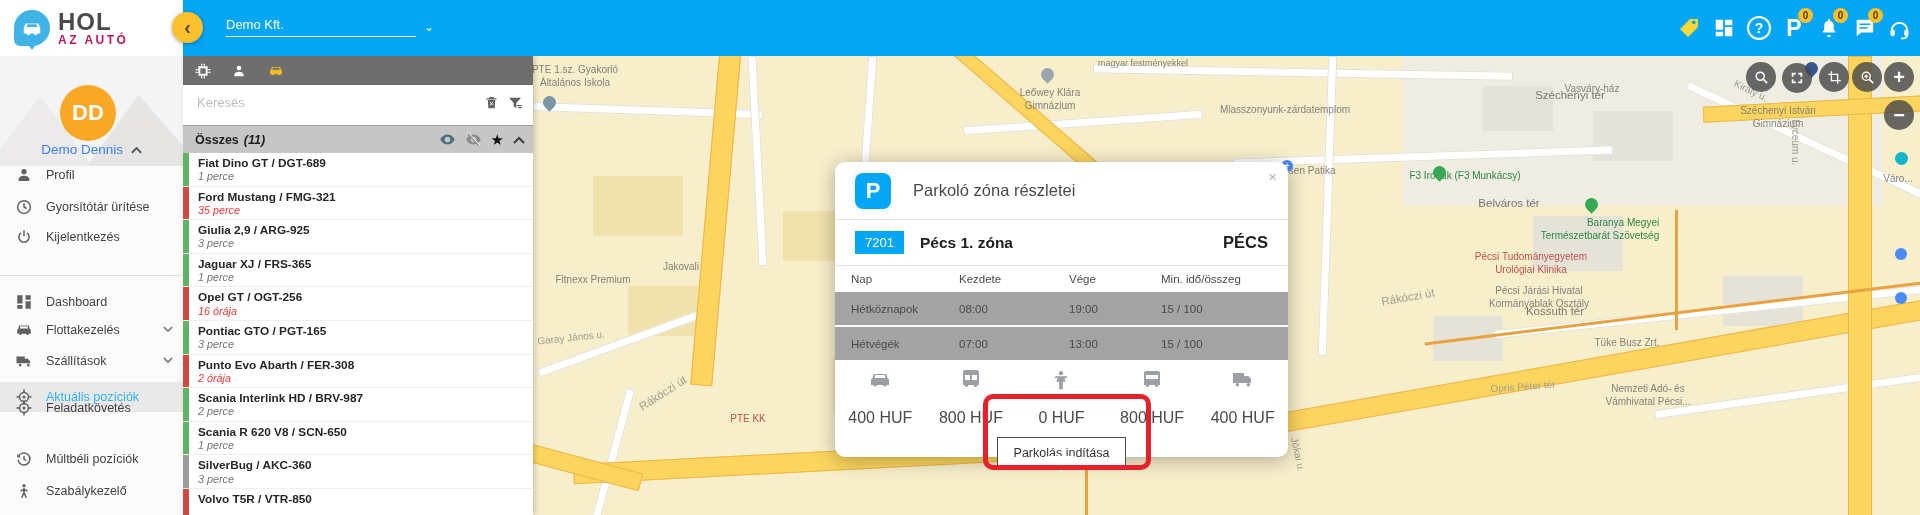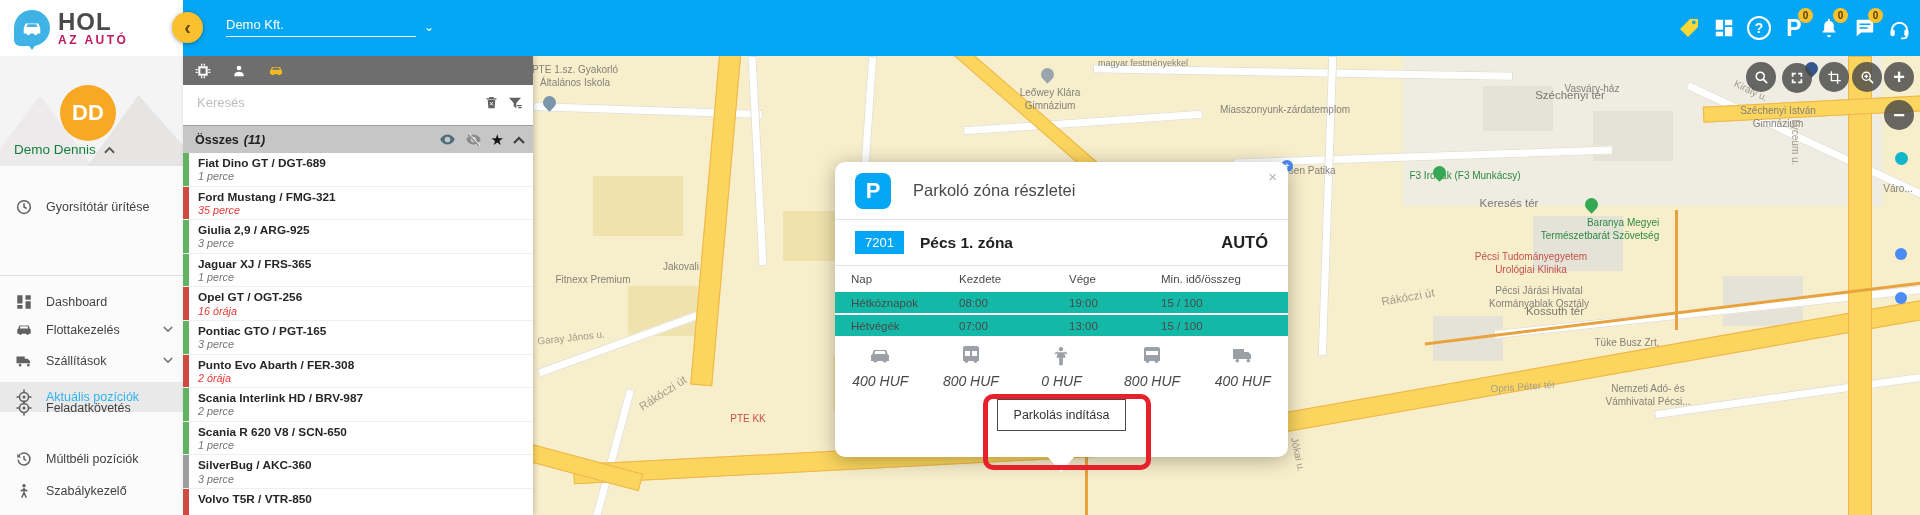--- a/index.html
+++ b/index.html
@@ -22,21 +22,21 @@
   .tico{position:relative;width:26px;height:26px;display:flex;align-items:center;justify-content:center;color:#fff;}
   .tico .badge{position:absolute;top:-7px;right:-6px;width:15px;height:15px;border-radius:50%;background:#fbc02d;color:#4a3b07;font-size:10px;font-weight:700;display:flex;align-items:center;justify-content:center;}
   .help-circ{width:20px;height:20px;border:2px solid #fff;border-radius:50%;color:#fff;font-size:14px;font-weight:700;display:flex;align-items:center;justify-content:center;}
   .p-glyph{font-size:23px;font-weight:800;color:#fff;}
   
   .sidebar{position:absolute;left:0;top:56px;width:183px;bottom:0;background:#fbfbfb;border-right:1px solid #ddd;z-index:20;}
   .side-head{position:absolute;left:0;top:0;width:100%;height:110px;background:#f4f4f4;overflow:hidden;}
   .tri1{position:absolute;left:-20px;top:40px;width:120px;height:80px;background:#eceaea;clip-path:polygon(0 100%,50% 0,100% 100%);}
   .tri2{position:absolute;left:80px;top:30px;width:130px;height:90px;background:#e7e5e3;clip-path:polygon(0 100%,45% 10%,100% 100%);}
   .avatar{position:absolute;left:60px;top:29px;width:56px;height:56px;border-radius:50%;background:#f9a825;color:#fff;font-size:22px;font-weight:700;display:flex;align-items:center;justify-content:center;z-index:2;}
-  .uname{position:absolute;left:0;top:86px;width:100%;font-size:13.5px;color:#15803d;z-index:2;padding-left:14px;}
+  .uname{position:absolute;left:0;top:86px;width:100%;text-align:center;font-size:13.5px;color:#3b82f6;z-index:2;}
   .uname svg{display:inline-block;vertical-align:middle;margin-left:4px;}
   .sitem{position:absolute;left:0;width:100%;height:30px;display:flex;align-items:center;gap:13px;padding-left:15px;box-sizing:border-box;color:#424242;font-size:12.5px;}
   .sitem .ic{width:18px;height:18px;color:#616161;flex:0 0 18px;}
   .sitem.active{background:#e9e9e9;color:#2fb3ef;}
   .sitem .chev{position:absolute;right:10px;top:11px;}
   .sdiv{position:absolute;left:0;top:219px;width:100%;height:1px;background:#e0e0e0;}
   
   .panel{position:absolute;left:183px;top:56px;width:350px;bottom:0;background:#fff;z-index:20;box-shadow:2px 0 5px rgba(0,0,0,.18);}
   .ptoolbar{height:29px;background:#6e6e6e;display:flex;align-items:center;gap:20px;padding-left:12px;}
   .psearch{position:relative;height:40px;border-bottom:1px solid #9e9e9e;}
@@ -79,25 +79,25 @@
   .phead{height:58px;display:flex;align-items:center;padding:0 20px;border-bottom:1px solid #e4e4e4;box-sizing:border-box;}
   .picon{width:36px;height:36px;border-radius:8px;background:#05a6f3;color:#fff;font-size:22px;font-weight:800;display:flex;align-items:center;justify-content:center;}
   .ptitle{margin-left:22px;font-size:16.5px;color:#4a4a4a;}
   .pzone{height:46px;display:flex;align-items:center;padding:0 20px;border-bottom:1px solid #e4e4e4;box-sizing:border-box;}
   .zcode{background:#05a6f3;color:#fff;font-size:13px;padding:4px 10px;}
   .zname{margin-left:16px;font-size:15.5px;font-weight:700;color:#212121;}
   .zcity{margin-left:auto;font-size:16.5px;font-weight:800;color:#212121;}
   .ptable{font-size:11.5px;color:#4a4a4a;}
   .trow{display:grid;grid-template-columns:108px 110px 92px auto;padding:0 0 0 16px;align-items:center;}
   .thead{height:26px;}
-  .tdata{height:21px;background:#14b8a6;margin-bottom:2px;}
+  .tdata{height:33px;background:#a3a3a3;margin-bottom:2px;}
   .prices{display:grid;grid-template-columns:repeat(5,1fr);margin-top:8px;}
   .pricecell{display:flex;flex-direction:column;align-items:center;}
   .pricecell .vic{color:#9aa0a6;height:24px;}
-  .pricecell .pv{margin-top:5px;font-size:14px;color:#4a4a4a;font-style:italic;}
+  .pricecell .pv{margin-top:17px;font-size:16px;color:#4a4a4a;}
   .pbtnwrap{display:flex;justify-content:center;margin-top:10px;}
   .pbtn{background:#fff;border:1px solid #4a4a4a;padding:8px 16px;font-size:12.5px;color:#333;font-family:"Liberation Sans",sans-serif;}
   .red-annot{position:absolute;left:983px;top:394px;width:158px;height:66px;border:5px solid #e7212c;border-radius:10px;z-index:60;}
   .ztip{position:absolute;left:1183px;top:389px;background:#fff;border-radius:2px;box-shadow:0 1px 4px rgba(0,0,0,.3);padding:4px 9px;font-size:11px;color:#5f6368;z-index:40;}
 </style>
 </head>
 <body>
 
 <div class="map">
   <div class="gray-area" style="left:870px;top:0;width:480px;height:150px;"></div>
@@ -142,21 +142,21 @@
 Általános Iskola</div>
   <div class="mlabel" style="left:517px;top:30px;">Leőwey Klára
 Gimnázium</div>
   <div class="mlabel" style="left:752px;top:47px;">Miasszonyunk-zárdatemplom</div>
   <div class="mlabel tiny" style="left:610px;top:2px;">magyar festményekkel</div>
   <div class="mlabel" style="left:1059px;top:26px;">Vasváry-ház</div>
   <div class="mlabel big" style="left:1037px;top:32px;">Széchenyi tér</div>
   <div class="mlabel" style="left:1245px;top:48px;">Széchenyi István
 Gimnázium</div>
   <div class="mlabel street" style="left:1218px;top:28px;transform:translateX(-50%) rotate(25deg);">Király u.</div>
-  <div class="mlabel big" style="left:976px;top:140px;">Keresés tér</div>
+  <div class="mlabel big" style="left:976px;top:140px;">Belváros tér</div>
   <div class="mlabel green" style="left:932px;top:113px;">F3 Irodák (F3 Munkácsy)</div>
   <div class="mlabel" style="left:775px;top:108px;">...sen Patika</div>
   <div class="mlabel" style="left:661px;top:153px;">Zsolnay-kút</div>
   <div class="mlabel green" style="left:1067px;top:160px;text-align:right;">Baranya Megyei
 Természetbarát Szövetség</div>
   <div class="mlabel redl" style="left:998px;top:194px;">Pécsi Tudományegyetem
 Urológiai Klinika</div>
   <div class="mlabel" style="left:1006px;top:228px;">Pécsi Járási Hivatal
 Kormányablak Osztály</div>
   <div class="mlabel big" style="left:1022px;top:248px;">Kossuth tér</div>
@@ -165,21 +165,21 @@
   <div class="mlabel street" style="left:38px;top:275px;transform:translateX(-50%) rotate(-6deg);">Garay János u.</div>
   <div class="mlabel street big" style="left:875px;top:234px;transform:translateX(-50%) rotate(-10deg);">Rákóczi út</div>
   <div class="mlabel street big" style="left:706px;top:346px;transform:translateX(-50%) rotate(-22deg);">Rákóczi út</div>
   <div class="mlabel street big" style="left:130px;top:330px;transform:translateX(-50%) rotate(-33deg);">Rákóczi út</div>
   <div class="mlabel teal" style="left:578px;top:346px;">Zsolnay-szobor</div>
   <div class="mlabel street" style="left:717px;top:322px;">Eötvös u</div>
   <div class="mlabel street" style="left:990px;top:324px;transform:translateX(-50%) rotate(-4deg);">Opris Péter tér</div>
   <div class="mlabel" style="left:1094px;top:280px;">Tüke Busz Zrt.</div>
   <div class="mlabel" style="left:1115px;top:326px;">Nemzeti Adó- és
 Vámhivatal Pécsi...</div>
-  <div class="mlabel" style="left:1365px;top:126px;">Váro...</div>
+  <div class="mlabel" style="left:1365px;top:116px;">Váro...</div>
   <div class="mlabel street" style="left:1262px;top:80px;transform:translateX(-50%) rotate(90deg);">Lyceum u.</div>
   <div class="mlabel street" style="left:765px;top:392px;transform:translateX(-50%) rotate(78deg);">Jókai u.</div>
   <div class="mlabel redl" style="left:510px;top:336px;">PTE KK
 Idegsebészeti Klinika</div>
   <div class="mlabel redl" style="left:215px;top:356px;">PTE KK</div>
 
   <div class="pin" style="left:10px;top:40px;background:#7a96a8;"></div>
   <div class="pin" style="left:508px;top:12px;background:#9aa5ad;"></div>
   <div class="pin" style="left:900px;top:110px;background:#34a853;"></div>
   <div class="pin" style="left:1052px;top:142px;background:#34a853;"></div>
@@ -282,26 +282,39 @@
       <div class="tri2"></div>
   </div>
   <div class="avatar">DD</div>
   <div class="uname">
     <span>Demo Dennis</span>
     <svg width="11" height="8" viewBox="0 0 12 8">
         <path fill="none" stroke="#555" stroke-width="2" d="M1 7l5-5 5 5"></path>
       </svg>
   </div>
 
+  <div class="sitem" style="top:104px;">
+    <svg class="ic" viewBox="0 0 24 24" width="18" height="18">
+        <path fill="#616161" d="M12 11a3.5 3.5 0 1 0-3.5-3.5A3.5 3.5 0 0 0 12 11zm0 2c-3 0-7 1.5-7 4.5V20h14v-2.5c0-3-4-4.5-7-4.5z"></path>
+      </svg>
+    <span>Profil</span>
+  </div>
   <div class="sitem" style="top:136px;">
     <svg class="ic" viewBox="0 0 24 24" width="18" height="18">
         <circle cx="12" cy="12" r="8.5" fill="none" stroke="#616161" stroke-width="2"></circle>
         <path stroke="#616161" stroke-width="2" fill="none" d="M12 7v5l3.5 2"></path>
       </svg>
     <span>Gyorsítótár ürítése</span>
+  </div>
+  <div class="sitem" style="top:166px;">
+    <svg class="ic" viewBox="0 0 24 24" width="18" height="18">
+        <path fill="none" stroke="#616161" stroke-width="2" d="M8 6.6a6.8 6.8 0 1 0 8 0"></path>
+        <line x1="12" y1="3" x2="12" y2="11" stroke="#616161" stroke-width="2"></line>
+      </svg>
+    <span>Kijelentkezés</span>
   </div>
   <div class="sdiv"></div>
   <div class="sitem" style="top:231px;">
     <svg class="ic" viewBox="0 0 24 24" width="18" height="18">
         <path fill="#616161" d="M3 3h7v11H3zM14 3h7v6h-7zM14 11h7v10h-7zM3 16h7v5H3z"></path>
       </svg>
     <span>Dashboard</span>
   </div>
   <div class="sitem" style="top:290px;">
     <svg class="ic" viewBox="0 0 24 24" width="18" height="18">
@@ -479,21 +492,21 @@
 <div class="popup">
   <div class="tail"></div>
   <div class="pclose">×</div>
   <div class="phead">
     <div class="picon">P</div>
     <div class="ptitle">Parkoló zóna részletei</div>
   </div>
   <div class="pzone">
     <span class="zcode">7201</span>
     <span class="zname">Pécs 1. zóna</span>
-    <span class="zcity">AUTÓ</span>
+    <span class="zcity">PÉCS</span>
   </div>
   <div class="ptable">
     <div class="trow thead">
       <span>Nap</span>
       <span>Kezdete</span>
       <span>Vége</span>
       <span>Min. idő/összeg</span>
     </div>
     <div class="trow tdata">
       <span>Hétköznapok</span>

